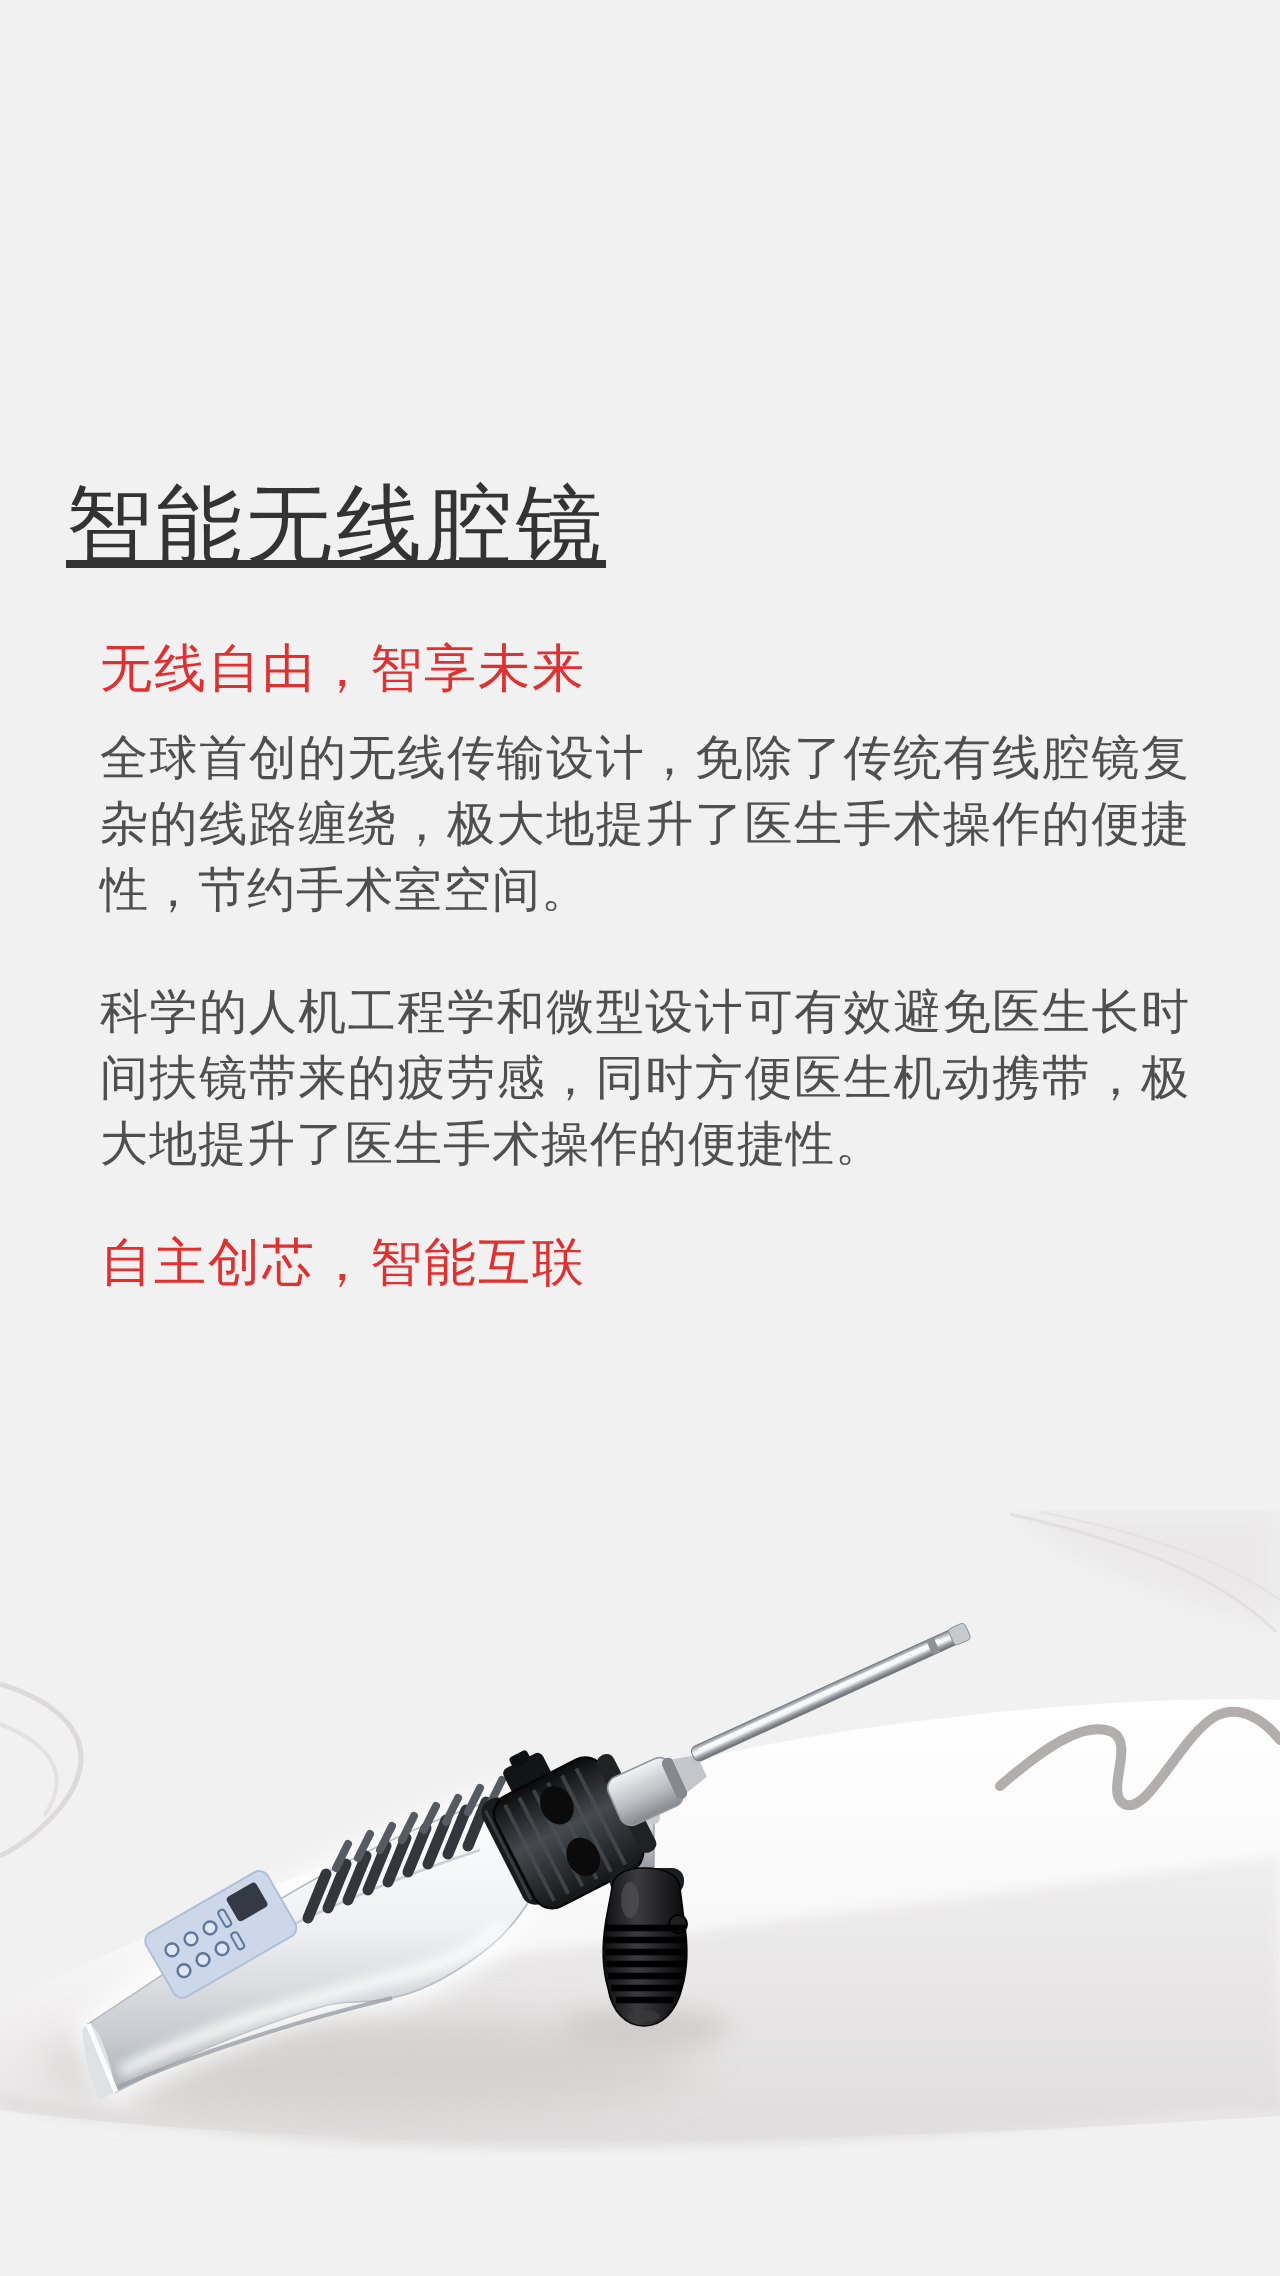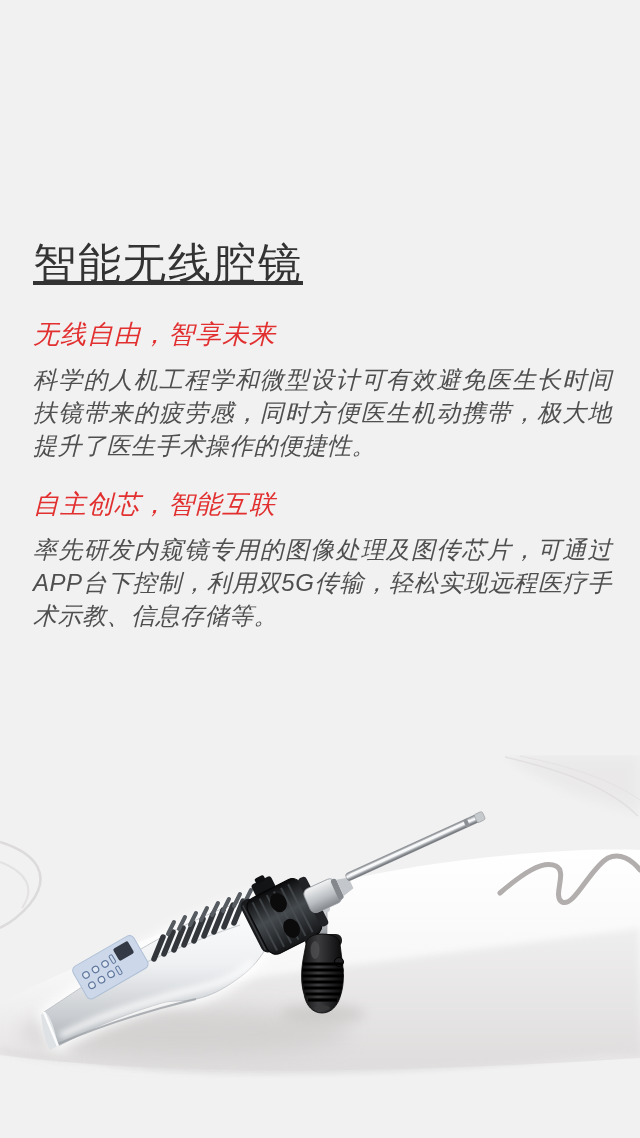--- a/index.html
+++ b/index.html
@@ -10,21 +10,21 @@
     position:relative;overflow:hidden;
   }
   .content{
     position:absolute;left:33px;top:240px;width:579px;z-index:2;
   }
   .page-title{
     margin:0 0 34px 0;
     font-size:43px;line-height:1.08;
     font-weight:500;color:#333333;letter-spacing:2px;text-decoration:underline;
   }
-  .section{margin:0;font-style:italic;}
+  .section{margin:17px;}
   .section-heading{
     margin:0 0 13px 0;
     font-size:26px;line-height:1.15;
     font-weight:500;color:#e23030;letter-spacing:1px;
   }
   .section-body{
     margin:0 0 28px 0;
     font-size:24px;line-height:33px;
     font-weight:400;color:#4f4f4f;letter-spacing:0.5px;
     text-align:justify;
@@ -34,29 +34,29 @@
   }
 </style>
 </head>
 <body>
 
 <div class="content">
   <h1 class="page-title">智能无线腔镜</h1>
 
   <div class="section">
     <h2 class="section-heading">无线自由，智享未来</h2>
+    <p class="section-body">全球首创的无线传输设计，免除了传统有线腔镜复杂的线路缠绕，极大地提升了医生手术操作的便捷性，节约手术室空间。</p>
   </div>
 
   <div class="section">
     <p class="section-body">科学的人机工程学和微型设计可有效避免医生长时间扶镜带来的疲劳感，同时方便医生机动携带，极大地提升了医生手术操作的便捷性。</p>
   </div>
 
   <div class="section">
     <h2 class="section-heading">自主创芯，智能互联</h2>
-    <p class="section-body">率先研发内窥镜专用的图像处理及图传芯片，可通过APP台下控制，利用双5G传输，轻松实现远程医疗手术示教、信息存储等。</p>
   </div>
 </div>
 
 <svg class="product-stage" viewBox="0 755 640 383" width="640" height="383" xmlns="http://www.w3.org/2000/svg">
   <defs>
     <filter id="b3" x="-30%" y="-30%" width="160%" height="160%">
         <feGaussianBlur stdDeviation="3"></feGaussianBlur>
       </filter>
     <filter id="b6" x="-40%" y="-40%" width="180%" height="180%">
         <feGaussianBlur stdDeviation="6"></feGaussianBlur>

